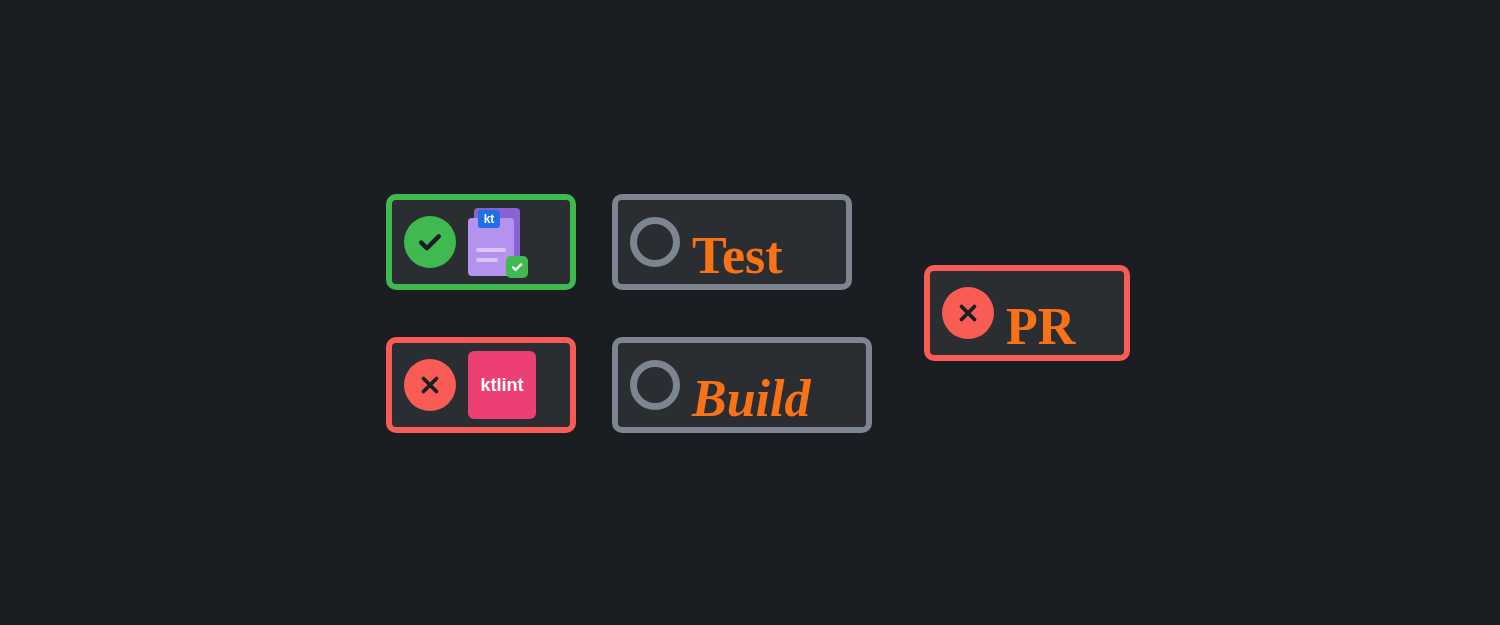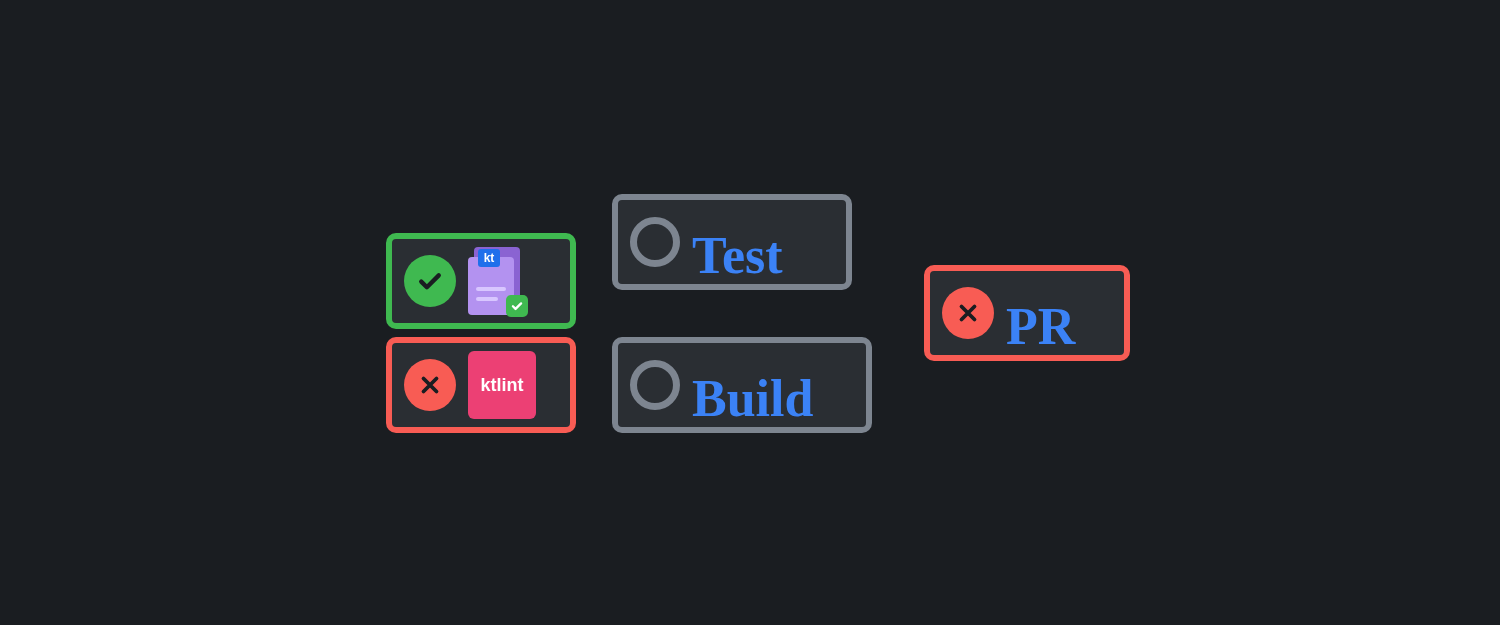--- a/index.html
+++ b/index.html
@@ -13,21 +13,21 @@
   .card {
     position: absolute;
     background: #2a2e33;
     border: 6px solid;
     border-radius: 10px;
     display: flex;
     align-items: center;
     padding: 8px 12px;
     gap: 12px;
   }
-  .card.success { border-color: #3fb950; margin-top: 39px; }
+  .card.success { border-color: #3fb950; }
   .card.fail    { border-color: #f85c54; }
   .card.neutral { border-color: #7d8590; }
 
   .status-circle {
     width: 52px;
     height: 52px;
     border-radius: 50%;
     display: flex;
     align-items: center;
     justify-content: center;
@@ -36,21 +36,21 @@
   .status-circle.green { background: #3fb950; }
   .status-circle.red   { background: #f85c54; }
   .status-circle.ring  {
     background: transparent;
     border: 7px solid #7d8590;
     width: 50px;
     height: 50px;
   }
 
   .label {
-    color: #3b82f6;
+    color: #f97316;
     font-size: 52px;
     font-weight: 700;
     line-height: 1;
     margin-top: 27px;
   }
 
   
   .kt-file {
     position: relative;
     width: 58px;
@@ -121,21 +121,21 @@
     font-family: Arial, Helvetica, sans-serif;
     font-size: 18px;
     font-weight: 700;
     flex: none;
   }
 
   
   #card-kt     { top: 194px; left: 386px; width: 190px; height: 96px; }
   #card-ktlint { top: 337px; left: 386px; width: 190px; height: 96px; }
   #card-test   { top: 194px; left: 612px; width: 240px; height: 96px; }
-  #card-build  { top: 337px; left: 612px; width: 260px; height: 96px; }
+  #card-build  { top: 337px; left: 612px; width: 260px; height: 96px; font-style: italic; }
   #card-pr     { top: 265px; left: 924px; width: 206px; height: 96px; }
 </style>
 </head>
 <body>
 
 <div id="card-kt" class="card success">
   <div class="status-circle green">
     <svg width="30" height="30" viewBox="0 0 24 24" fill="none">
       <path d="M5 12.5l4.5 4.5L19 7.5" stroke="#1a1d21" stroke-width="3.5" stroke-linecap="round" stroke-linejoin="round"></path>
     </svg>

